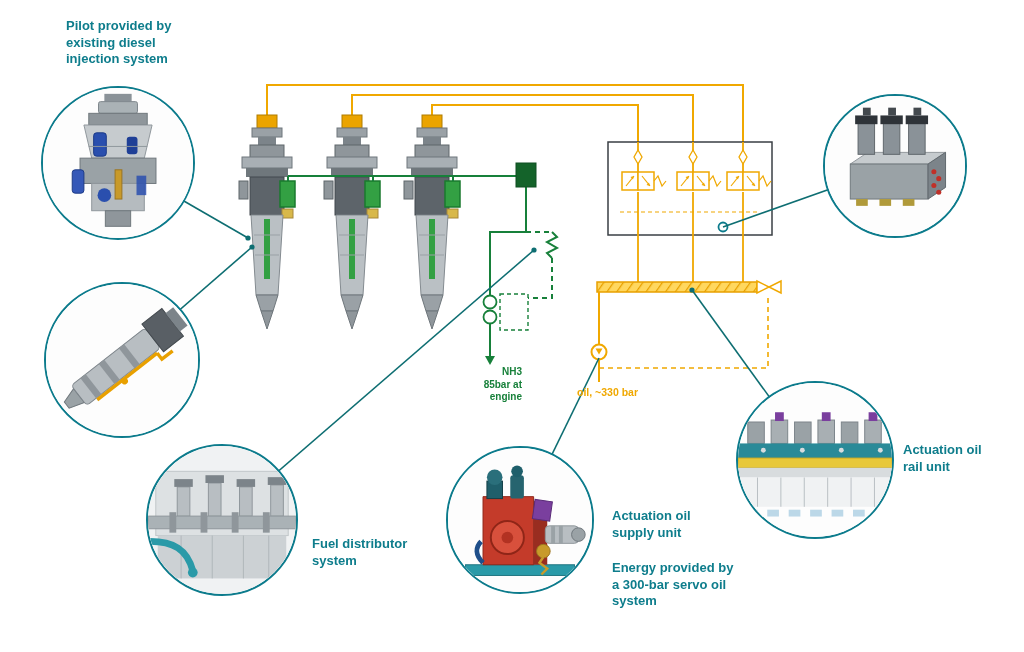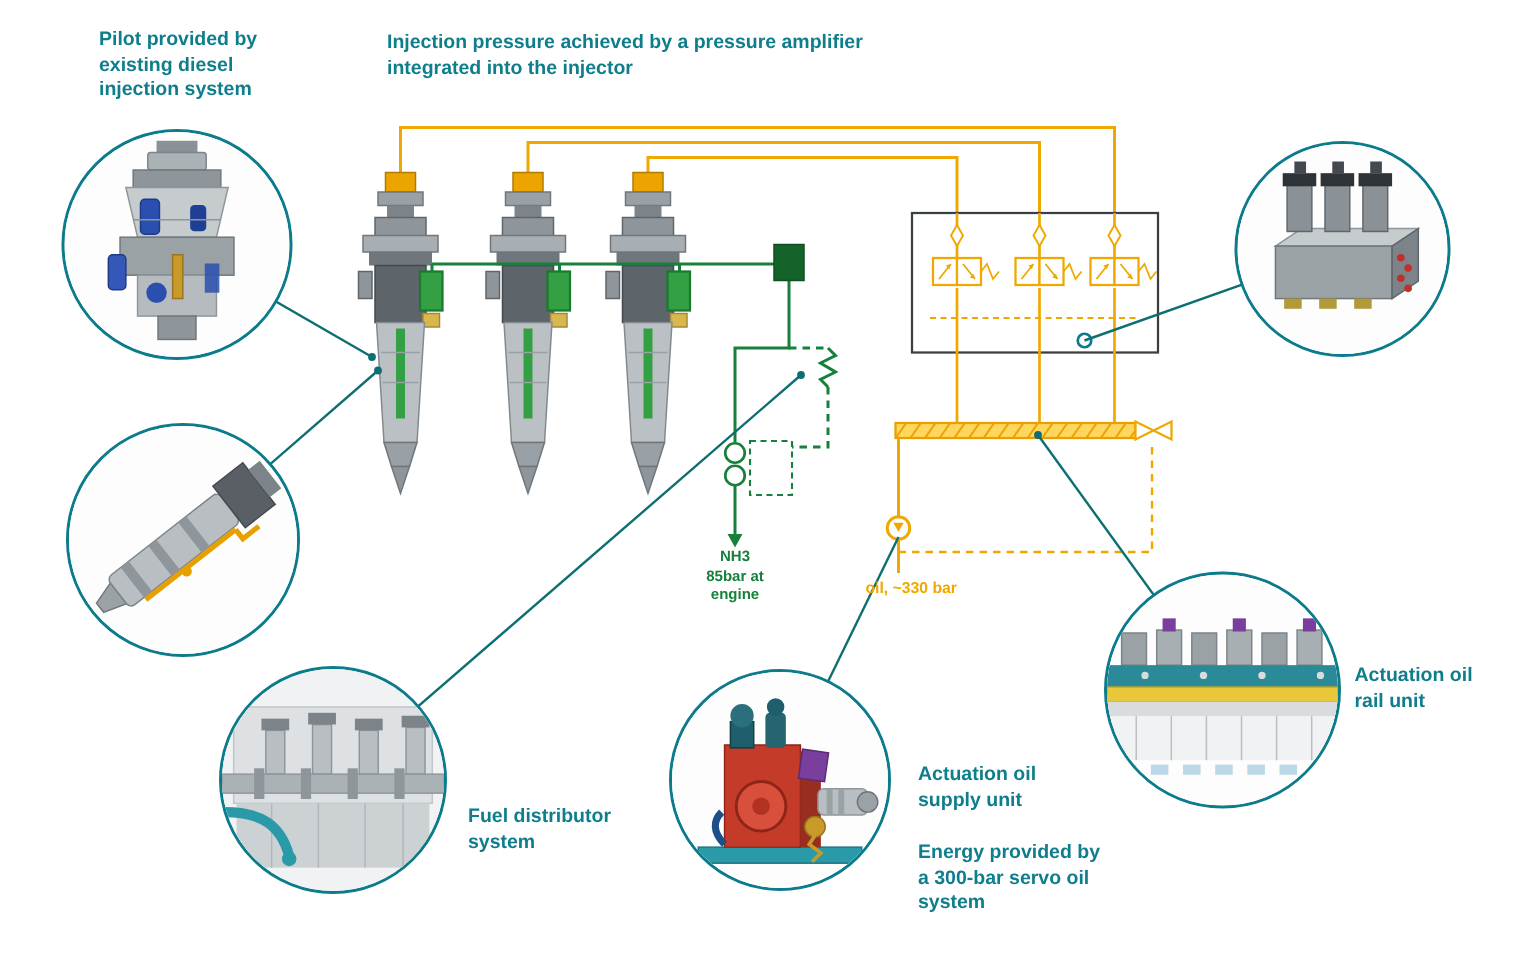--- a/index.html
+++ b/index.html
@@ -1,20 +1,20 @@
 <!DOCTYPE html>
 <html><head>
 <meta charset="utf-8">
 <style>
   * { margin:0; padding:0; box-sizing:border-box; }
   body { font-family:"Liberation Sans", sans-serif; background:#fff; }
   .canvas { position:relative; width:1024px; height:652px; background:#fff; overflow:hidden; }
   .diagram-svg { position:absolute; left:0; top:0; width:1024px; height:652px; }
   .label { position:absolute; color:#0e7d8c; font-weight:700; font-size:13px; line-height:1.28; white-space:pre-line; }
-  .label-small-green { position:absolute; color:#17803a; font-weight:700; font-size:10px; line-height:1.25; white-space:pre-line; text-align:center; }
+  .label-small-green { position:absolute; color:#17803a; font-weight:700; font-size:10px; line-height:1.25; white-space:pre-line; text-align:right; }
   .label-small-orange { position:absolute; color:#f0a800; font-weight:700; font-size:10.5px; line-height:1.2; white-space:pre-line; }
   .vignette { position:absolute; border-radius:50%; border:2.5px solid #0c7b8c; background:#fff; overflow:hidden; }
   .vignette svg { display:block; width:100%; height:100%; }
 </style>
 </head>
 <body>
 
 <div class="canvas">
 
   <svg class="diagram-svg" viewBox="0 0 1024 652">
@@ -272,22 +272,20 @@
       <rect x="52" y="130" width="12" height="7" fill="#bcd8e8"></rect>
       <rect x="74" y="130" width="12" height="7" fill="#bcd8e8"></rect>
       <rect x="96" y="130" width="12" height="7" fill="#bcd8e8"></rect>
       <rect x="118" y="130" width="12" height="7" fill="#bcd8e8"></rect>
     </svg>
   </div>
 
   <div class="label" style="left:66px; top:18px;">Pilot provided by
 existing diesel
 injection system</div>
-  <div class="label" style="left:258px; top:20px;">Injection pressure achieved by a pressure amplifier
-integrated into the injector</div>
   <div class="label" style="left:312px; top:536px;">Fuel distributor
 system</div>
   <div class="label" style="left:612px; top:508px;">Actuation oil
 supply unit</div>
   <div class="label" style="left:612px; top:560px;">Energy provided by
 a 300-bar servo oil
 system</div>
   <div class="label" style="left:903px; top:442px;">Actuation oil
 rail unit</div>
   <div class="label-small-green" style="left:458px; top:366px; width:64px;">NH3

